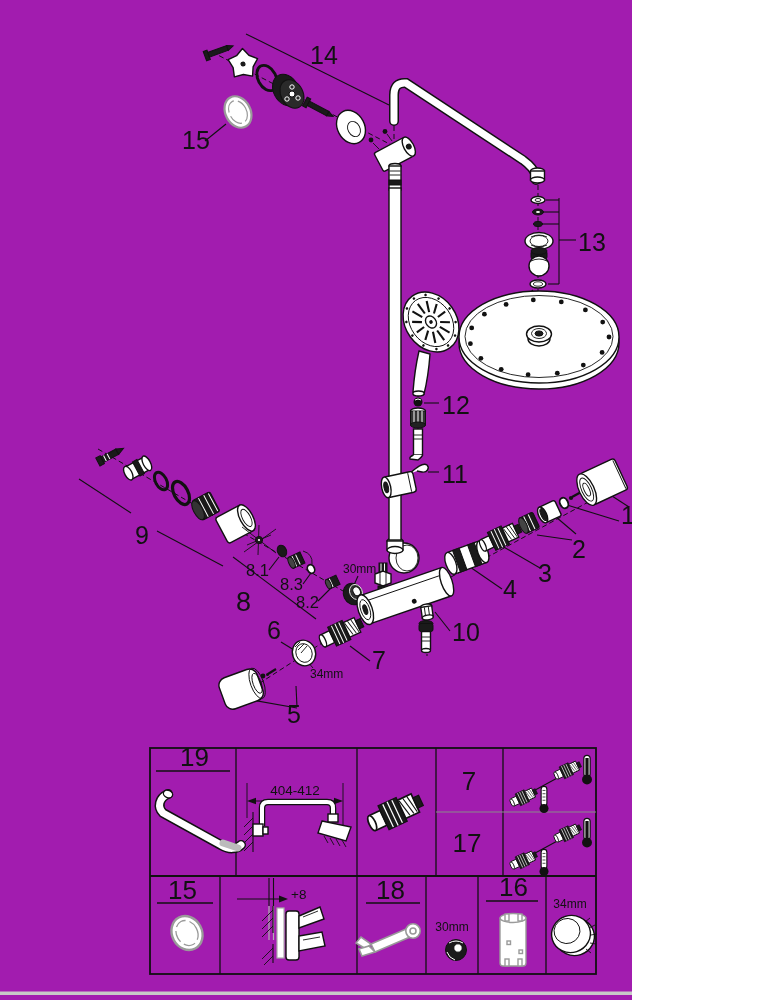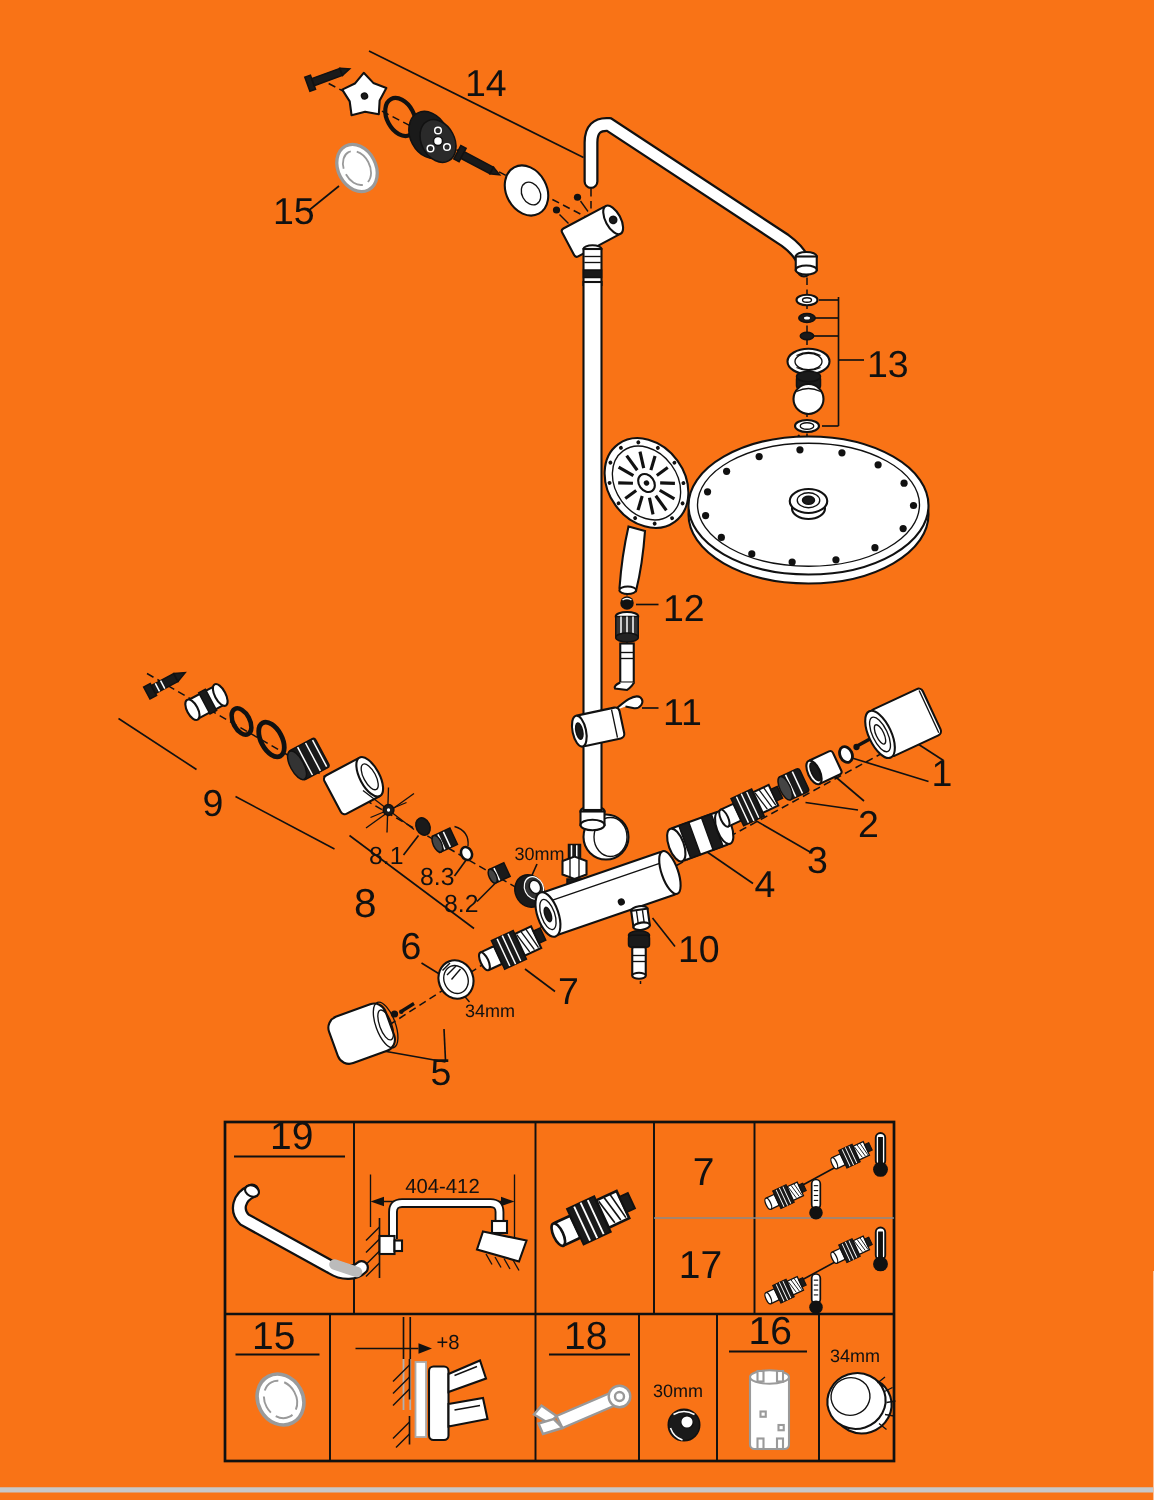--- a/index.html
+++ b/index.html
@@ -1,16 +1,16 @@
 <!DOCTYPE html>
 <html><head>
 <meta charset="utf-8">
 <style>
   html,body{margin:0;padding:0;background:#fff;}
-  .stage{position:relative;width:769px;height:1000px;background:#f97316;overflow:hidden;}
+  .stage{position:relative;width:632px;height:1000px;background:#a21caf;overflow:hidden;}
   svg{display:block;}
   .ink{fill:#fff;stroke:#111;stroke-width:1.4;}
   .dk{fill:#1a1a1a;stroke:#111;stroke-width:1;}
   .ln{stroke:#111;stroke-width:1.1;fill:none;}
   .thin{stroke:#111;stroke-width:0.9;fill:none;}
   .wln{stroke:#fff;stroke-width:1;fill:none;}
   .dash{stroke:#111;stroke-width:1;fill:none;stroke-dasharray:5 3;}
   .tb{stroke:#111;stroke-width:1.8;fill:none;}
   .tbi{stroke:#111;stroke-width:1.3;fill:none;}
   .lbl{font-family:"Liberation Sans","DejaVu Sans",sans-serif;fill:#111;}

